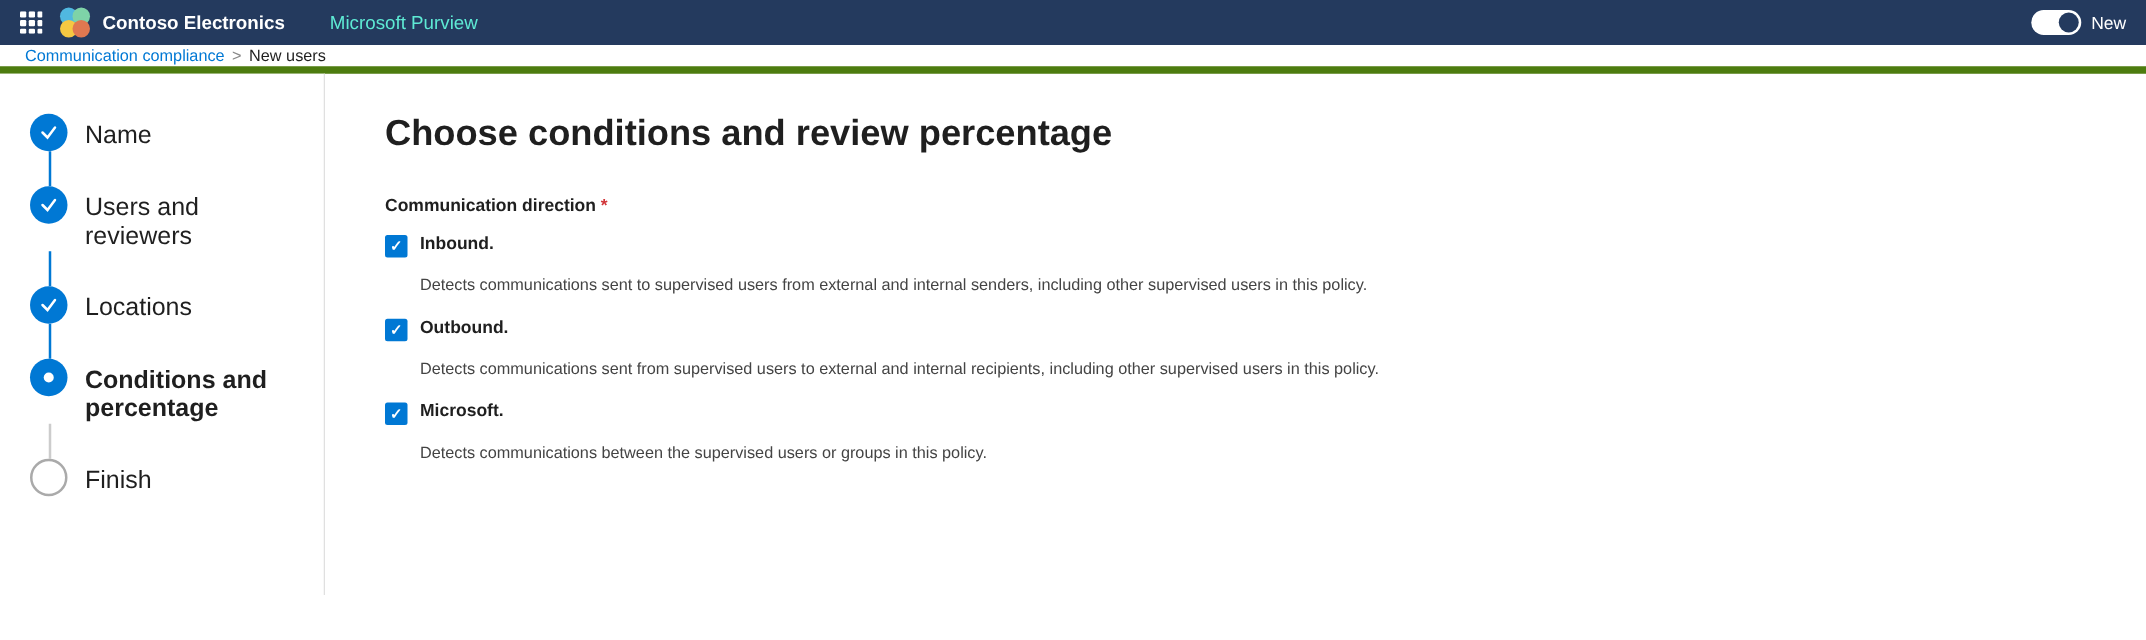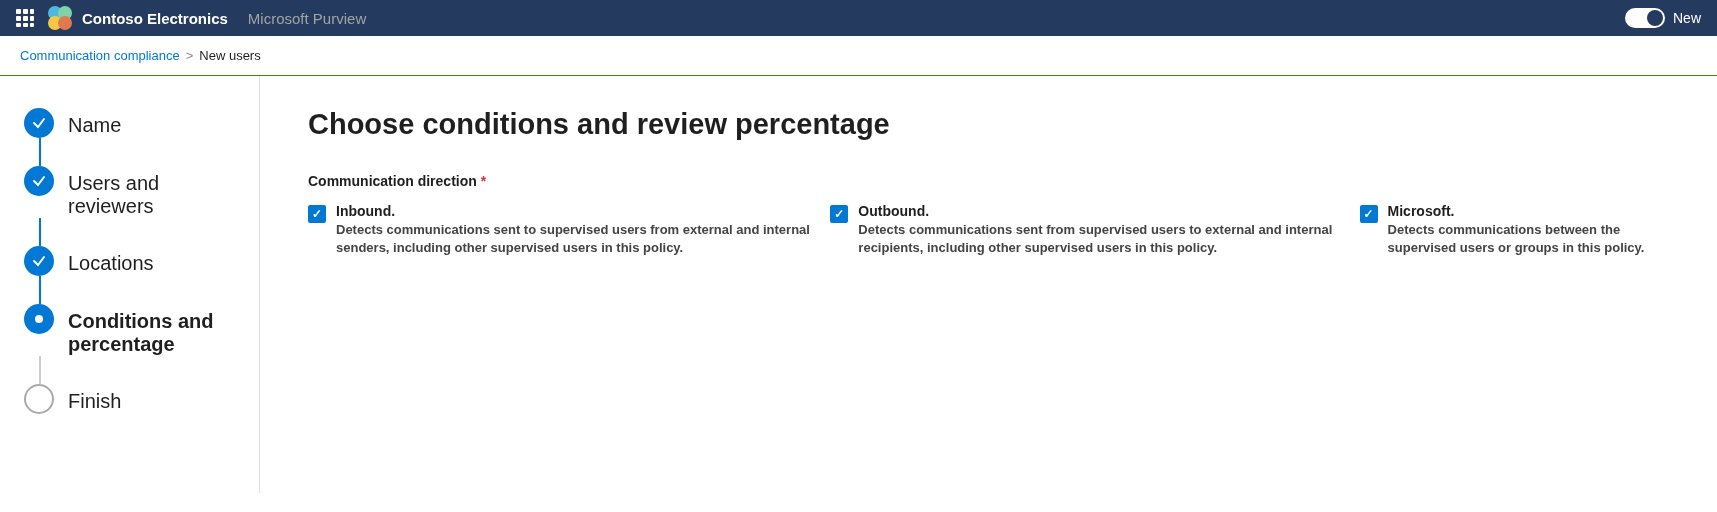--- a/index.html
+++ b/index.html
@@ -27,24 +27,24 @@
       gap: 8px;
       color: #fff;
       font-weight: 600;
       font-size: 15px;
     }
     .topnav-logo-icon {
       width: 28px;
       height: 28px;
     }
     .topnav-app-name {
-      color: #a3a3a3;
+      color: #5eead4;
       font-size: 15px;
       font-weight: 400;
-      margin-left: 8px;
+      margin-left: 24px;
     }
     .topnav-spacer { flex: 1; }
     .topnav-toggle {
       display: flex;
       align-items: center;
       gap: 8px;
       color: #fff;
       font-size: 14px;
       text-align: center;
     }
@@ -62,27 +62,27 @@
       right: 2px;
       top: 2px;
       width: 16px;
       height: 16px;
       background: #243a5e;
       border-radius: 50%;
     }
 
     
     .breadcrumb-bar {
-      padding: 12px 20px;
+      padding: 1px 20px;
       font-size: 13px;
       color: #555;
       display: flex;
       align-items: flex-start;
       gap: 6px;
-      border-bottom: 1px solid #4d7c0f;
+      border-bottom: 6px solid #4d7c0f;
     }
     .breadcrumb-link {
       color: #0078d4;
       cursor: pointer;
       text-decoration: none;
     }
     .breadcrumb-separator { color: #888; }
     .breadcrumb-current { color: #1f1f1f; }
 
     
@@ -165,21 +165,21 @@
       font-weight: 600;
       color: #1f1f1f;
       margin-bottom: 14px;
     }
     .required-star {
       color: #d13438;
     }
 
     .checkbox-group {
       display: flex;
-      flex-direction: row;
+      flex-direction: column;
       gap: 16px;
     }
     .checkbox-item {
       display: flex;
       align-items: flex-start;
       gap: 10px;
     }
     .checkbox-box {
       width: 18px;
       height: 18px;
@@ -201,23 +201,22 @@
     }
     .checkbox-text {}
     .checkbox-title {
       font-size: 14px;
       font-weight: 600;
       color: #1f1f1f;
     }
     .checkbox-desc {
       font-size: 13px;
       color: #444;
-      margin-top: 2px;
+      margin-top: 17px;
       line-height: 1.4;
-      font-weight: bold;
     }
   </style>
 </head>
 <body>
 
 <nav class="topnav">
   <span class="topnav-grid-icon">
     <svg width="18" height="18" viewBox="0 0 18 18" fill="white">
       <rect x="0" y="0" width="5" height="5" rx="1"></rect>
       <rect x="7" y="0" width="5" height="5" rx="1"></rect>

